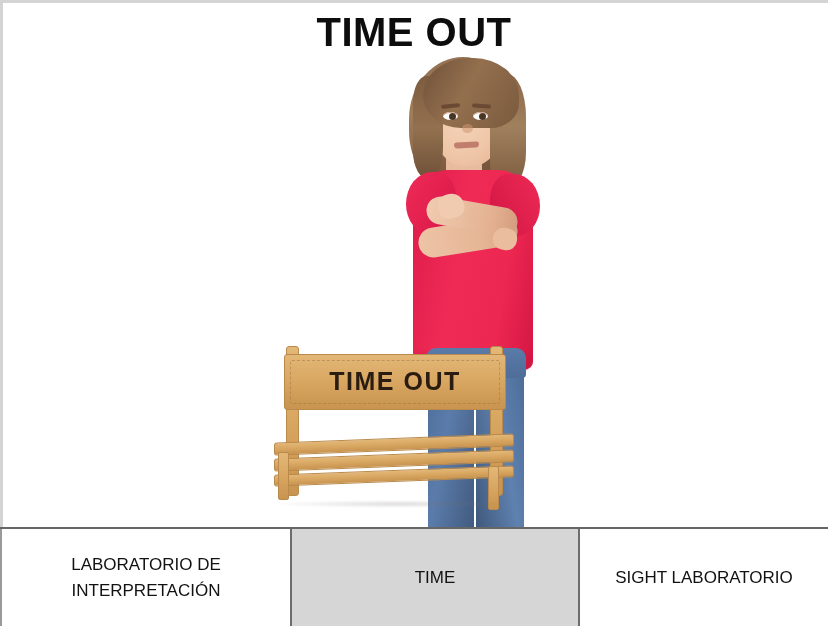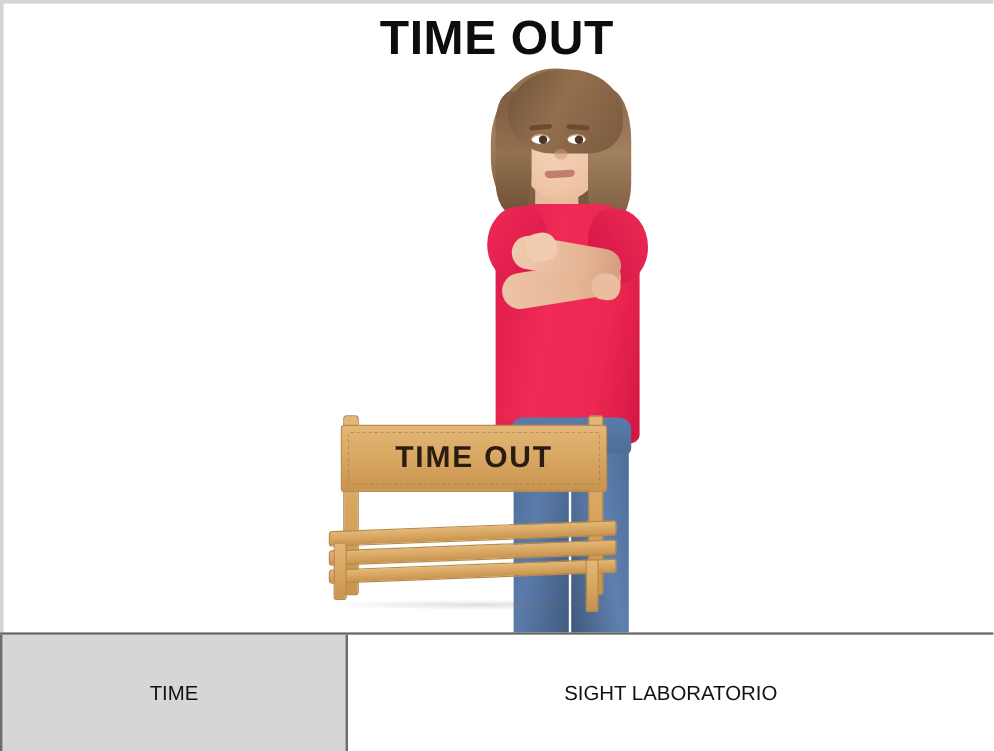--- a/index.html
+++ b/index.html
@@ -368,20 +368,23 @@
       <div class="wood" id="seat-2"></div>
       <div class="wood" id="seat-3"></div>
       <div class="wood" id="leg-f-l"></div>
       <div class="wood" id="leg-f-r"></div>
       <div id="bench-shadow"></div>
     </div>
 
   </div>
 
   <div id="bottom-bar">
+    <div class="nav-cell" id="nav-left">
+      <span>LABORATORIO DE INTERPRETACIÓN</span>
+    </div>
     <div class="nav-cell" id="nav-center">
       <span>TIME</span>
     </div>
     <div class="nav-cell" id="nav-right">
       <span>SIGHT LABORATORIO</span>
     </div>
   </div>
 
 </div>
 

